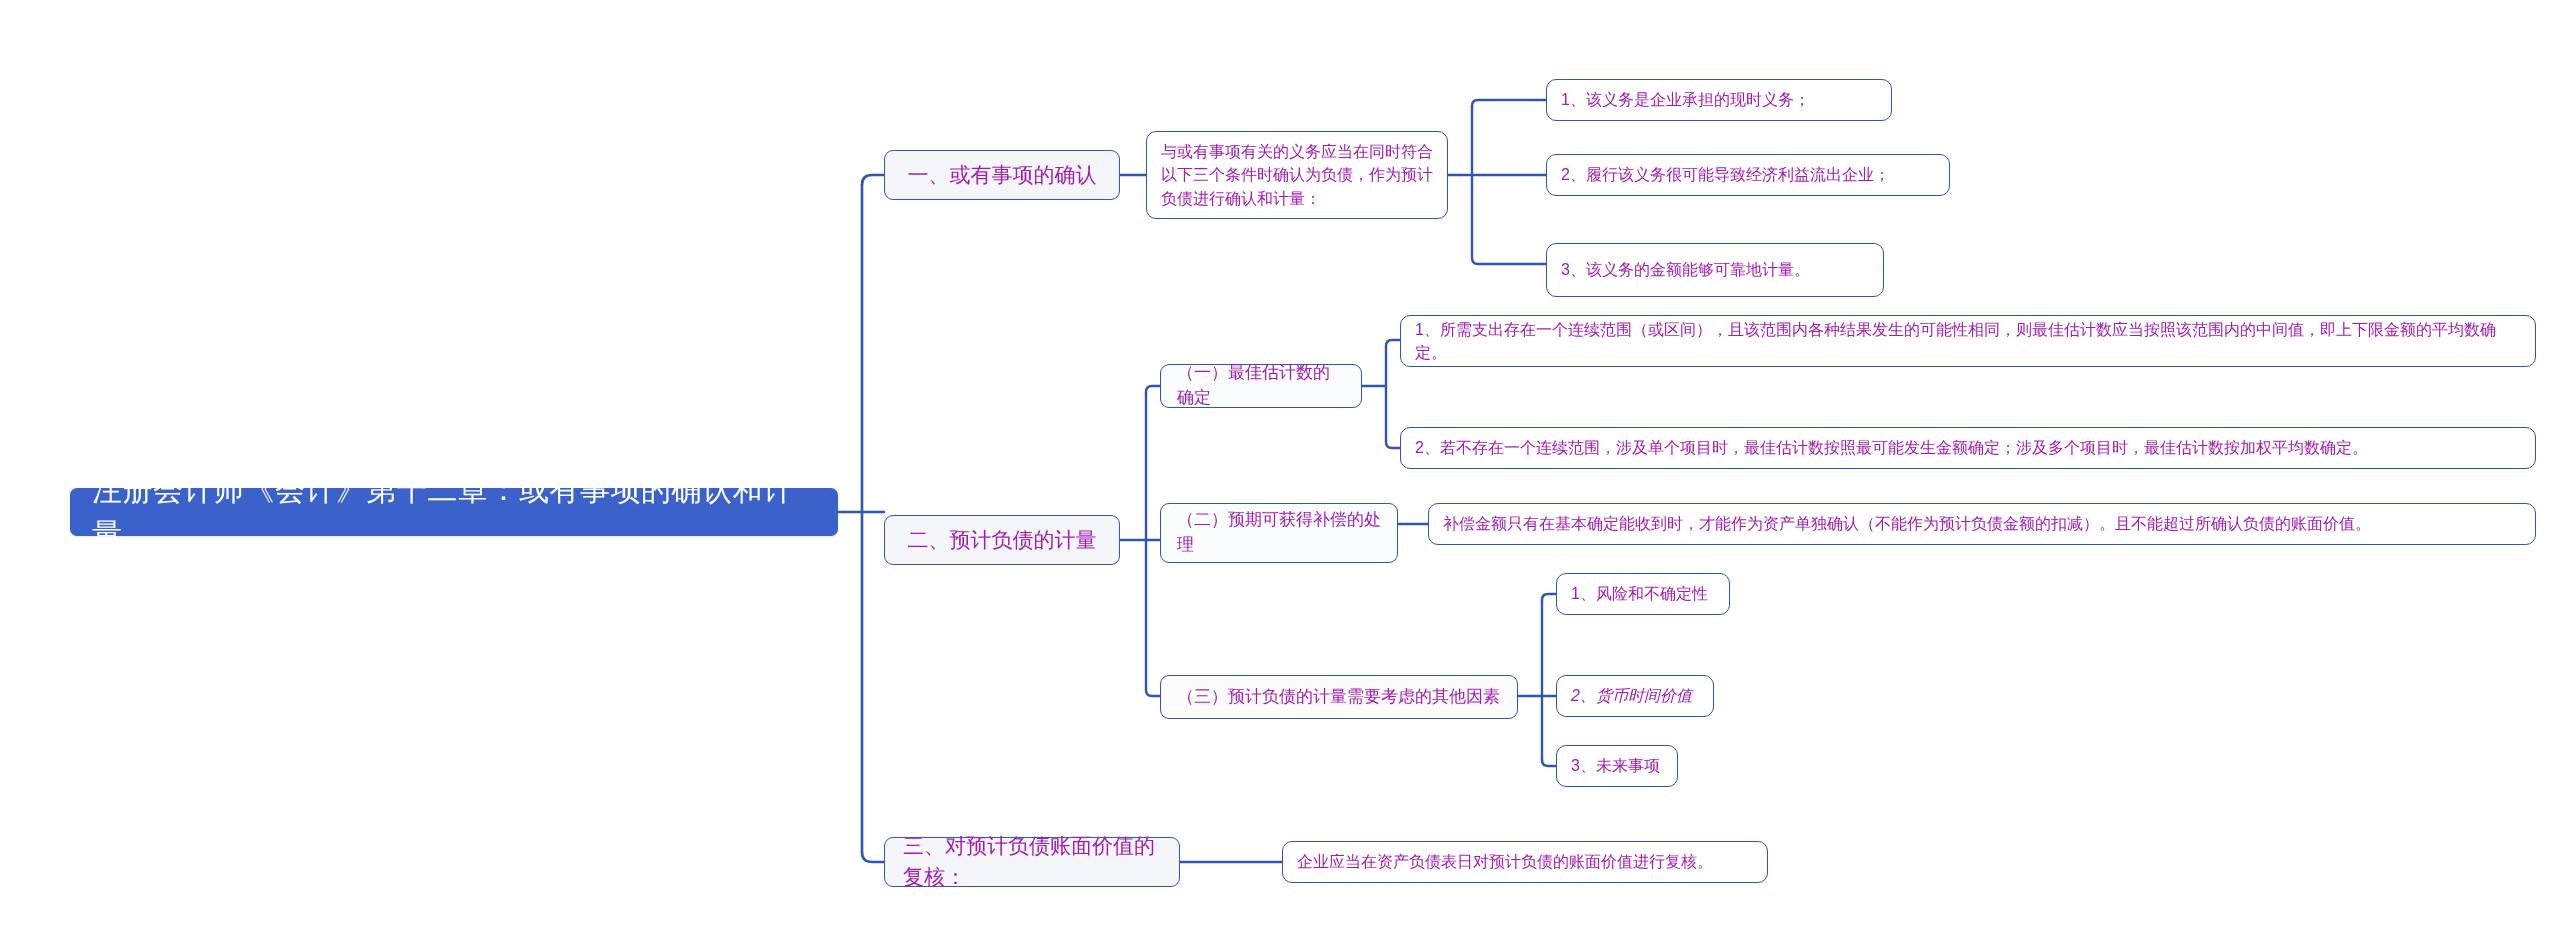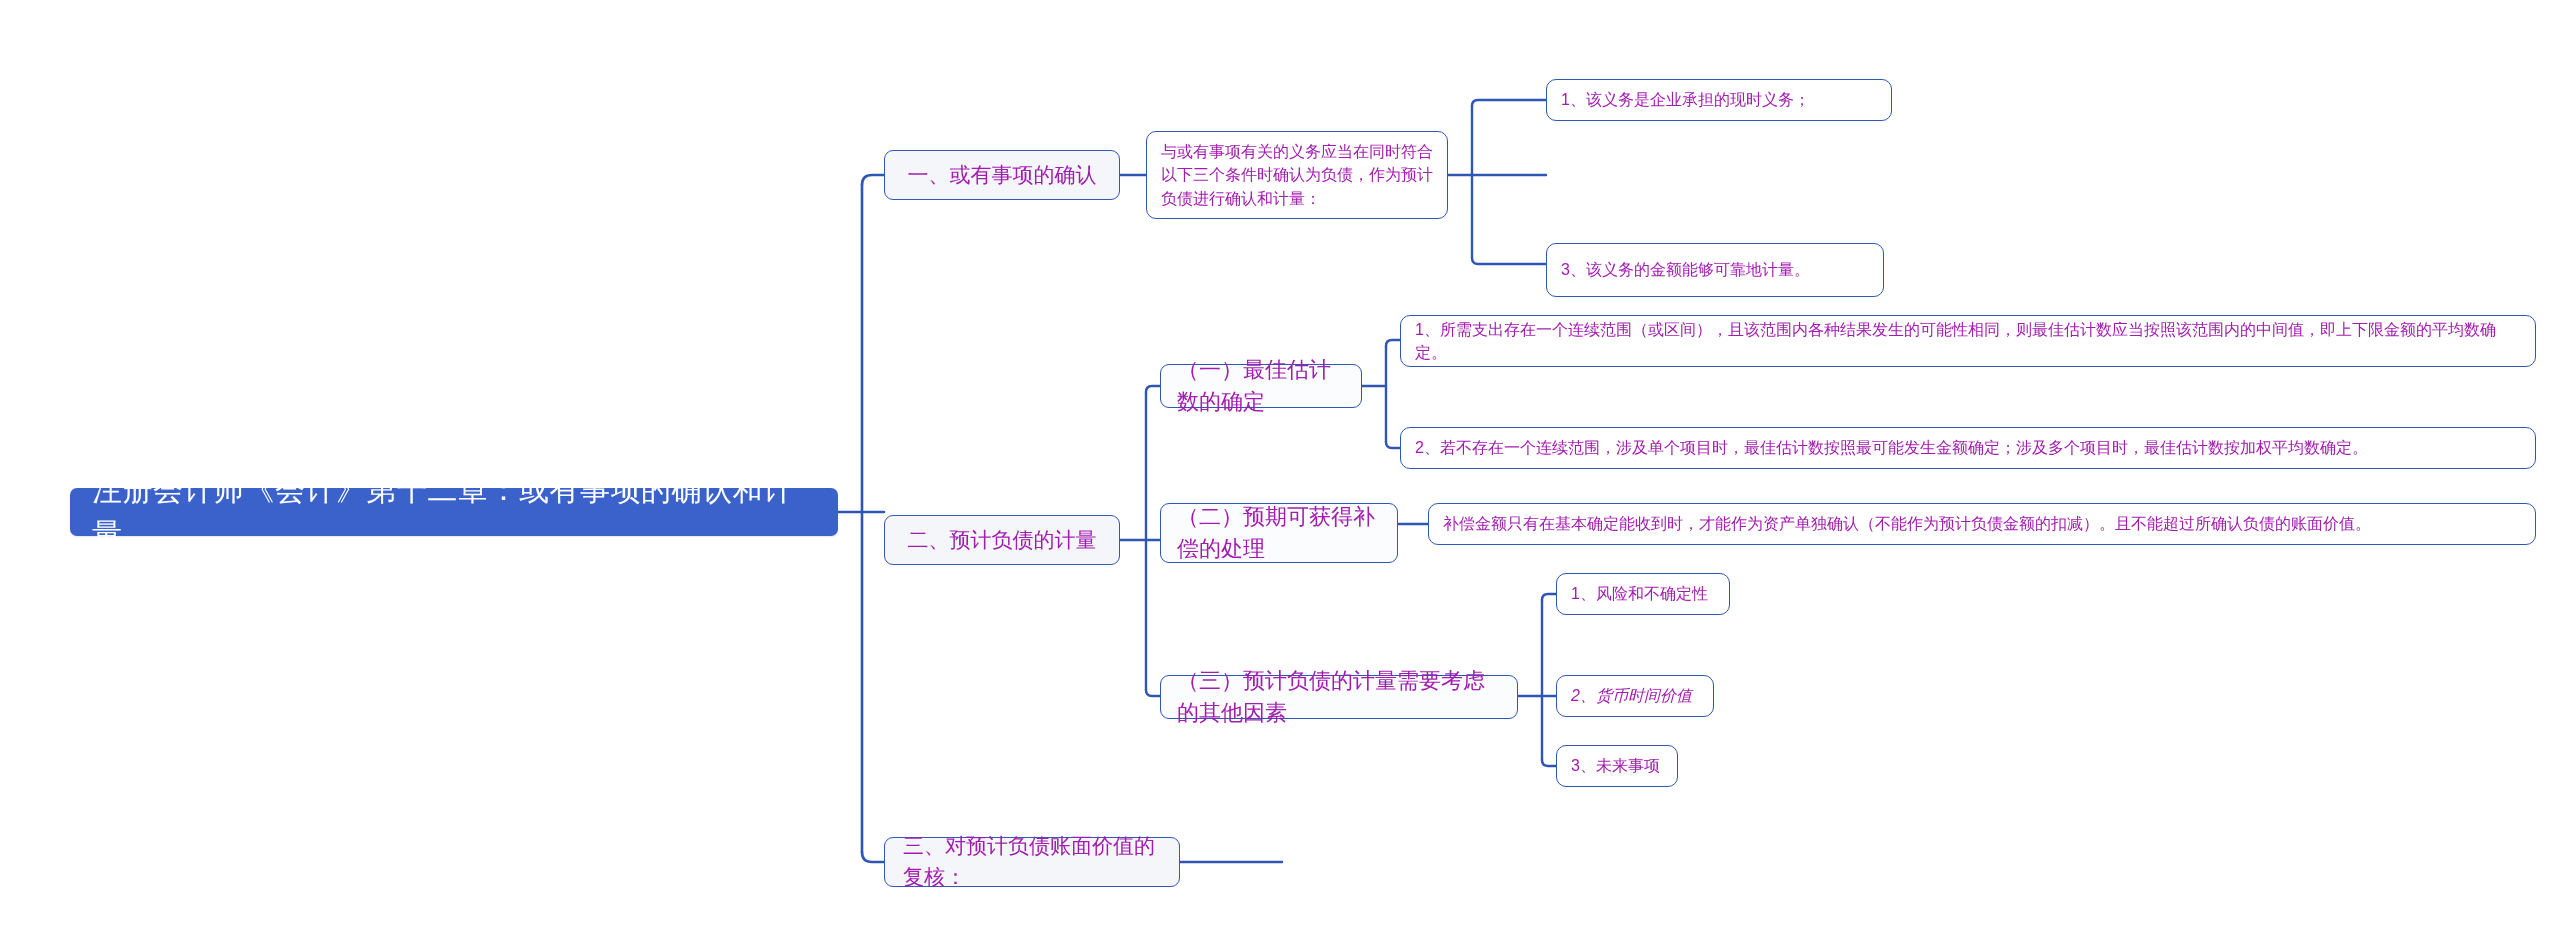--- a/index.html
+++ b/index.html
@@ -53,21 +53,21 @@
     align-items: center;
   }
   .node.branch {
     font-size: 21px;
     padding: 0 18px;
     justify-content: center;
     background: #f4f6fa;
     border-color: #3457b8;
   }
   .node.sub {
-    font-size: 22px;
+    font-size: 17px;
     padding: 0 16px;
     justify-content: flex-start;
     background: #fbfcfe;
     border-color: #2f55b5;
   }
   .node.leaf {
     font-size: 16px;
     padding: 7px 14px;
     justify-content: flex-start;
     align-items: center;
@@ -144,20 +144,23 @@
   </div>
 
   <div class="node branch" style="left:884px; top:150px; width:236px; height:50px;">
     <span>一、或有事项的确认</span>
   </div>
 
   <div class="node leaf" style="left:1546px; top:79px; width:346px; height:42px;">
     <span>1、该义务是企业承担的现时义务；</span>
   </div>
 
+  <div class="node leaf" style="left:1546px; top:154px; width:404px; height:42px;">
+    <span>2、履行该义务很可能导致经济利益流出企业；</span>
+  </div>
 
   <div class="node leaf" style="left:1546px; top:243px; width:338px; height:54px;">
     <span>3、该义务的金额能够可靠地计量。</span>
   </div>
 
   <div class="node branch" style="left:884px; top:515px; width:236px; height:50px;">
     <span>二、预计负债的计量</span>
   </div>
 
   <div class="node sub" style="left:1160px; top:364px; width:202px; height:44px;">
@@ -193,14 +196,17 @@
   </div>
 
   <div class="node leaf" style="left:1556px; top:745px; width:122px; height:42px;">
     <span>3、未来事项</span>
   </div>
 
   <div class="node branch" style="left:884px; top:837px; width:296px; height:50px;">
     <span>三、对预计负债账面价值的复核：</span>
   </div>
 
+  <div class="node leaf" style="left:1282px; top:841px; width:486px; height:42px;">
+    <span>企业应当在资产负债表日对预计负债的账面价值进行复核。</span>
+  </div>
 
 </div>
 
 </body></html>

